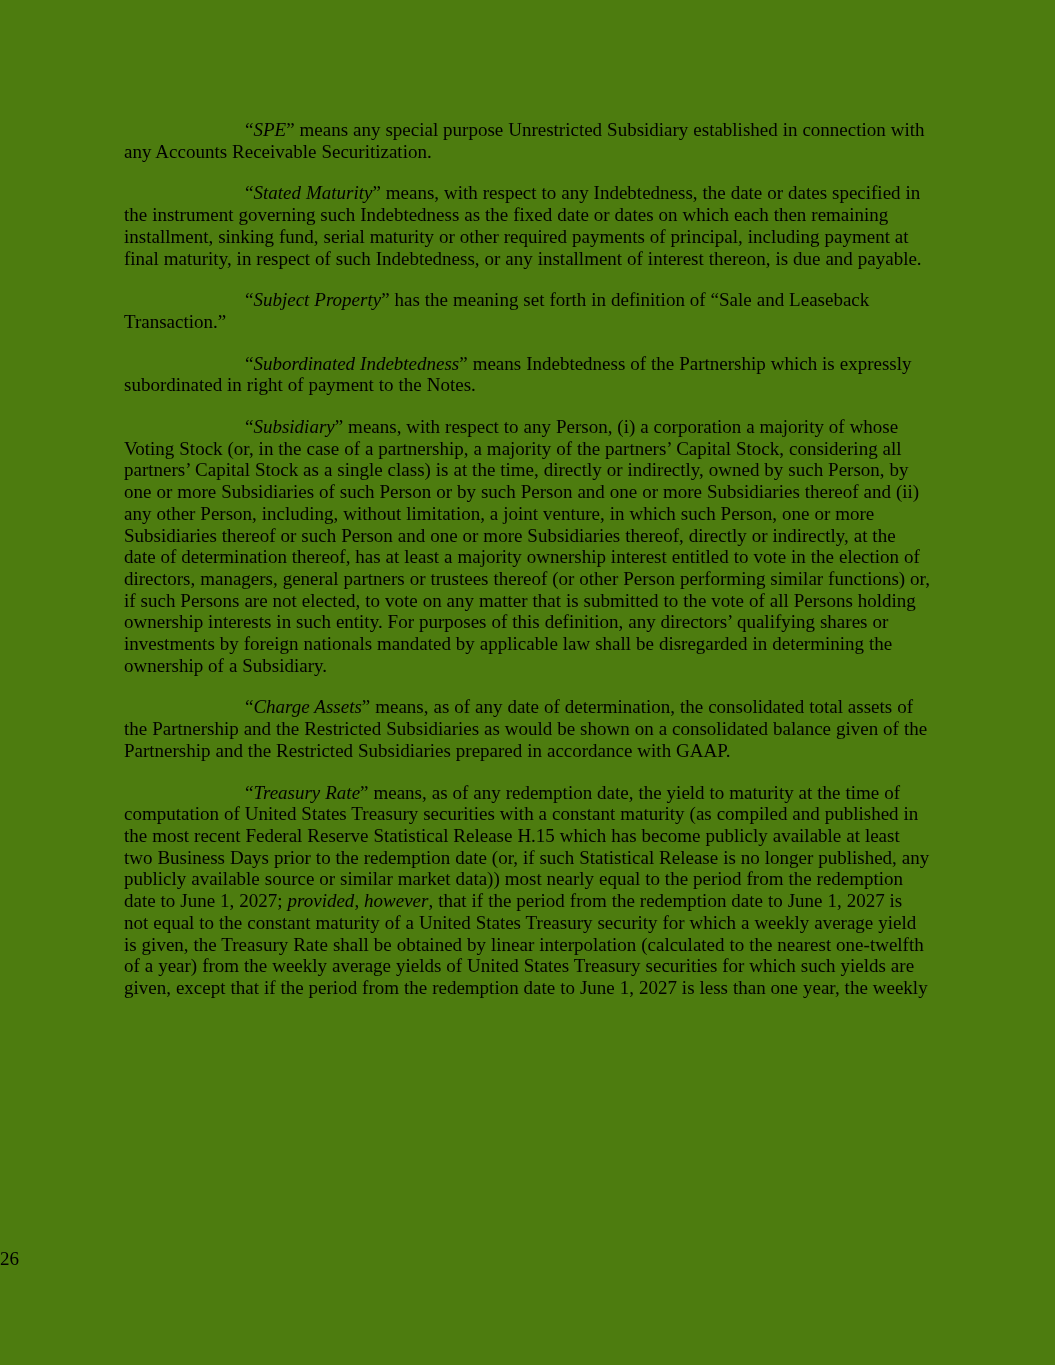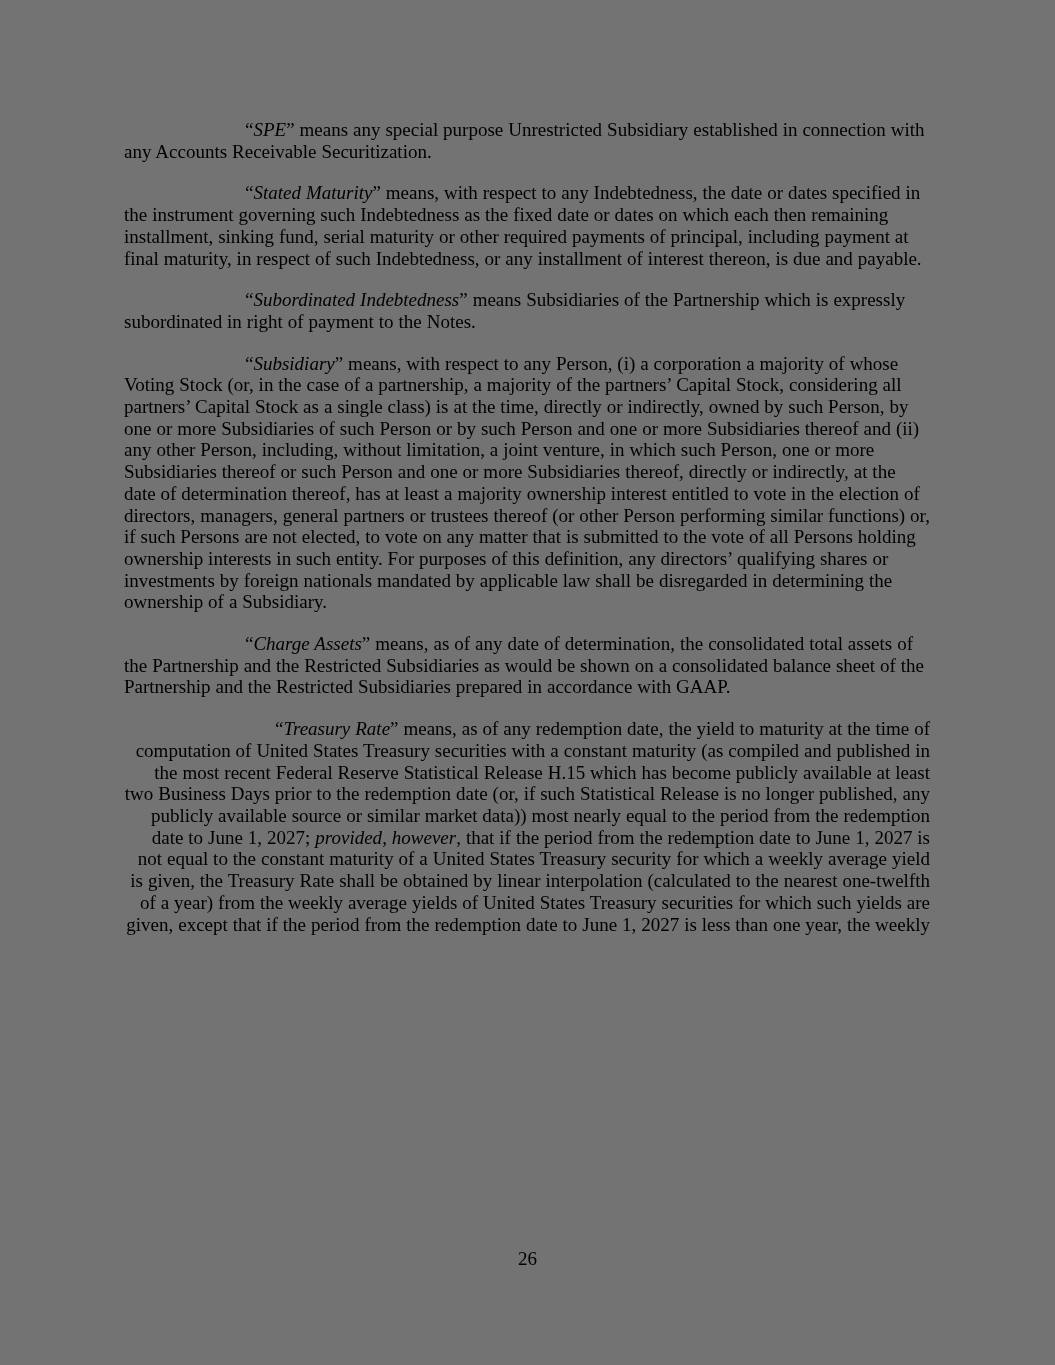--- a/index.html
+++ b/index.html
@@ -10,60 +10,60 @@
     width: 1055px;
     height: 1365px;
     background: #ffffff;
     color: #000000;
     font-family: "Liberation Serif", serif;
   }
   .page {
     position: relative;
     width: 1055px;
     height: 1365px;
-    background: #737373;
+    background: #4d7c0f;
     overflow: hidden;
   }
   .content {
     position: absolute;
     left: 124px;
     top: 119px;
     width: 806px;
   }
   p.para {
     margin: 0 0 20px 0;
     font-size: 19px;
     line-height: 21.7px;
     text-indent: 121px;
     text-align: left;
     word-spacing: 0.2px;
   }
   p.para:last-child {
     margin-bottom: 0;
-    text-align: right;
   }
   .italic {
     font-style: italic;
   }
   .page-number {
     position: absolute;
     top: 1248px;
     left: 0;
     width: 100%;
-    text-align: center;
+    text-align: left;
     font-size: 19px;
     line-height: 21.7px;
   }
 </style>
 </head>
 <body>
 
 <div class="page">
   <div class="content">
       <p class="para"><span>“</span><span class="italic">SPE</span><span>” means any special purpose Unrestricted Subsidiary established in connection with any Accounts Receivable Securitization.</span></p>
       <p class="para"><span> “</span><span class="italic">Stated Maturity</span><span>” means, with respect to any Indebtedness, the date or dates specified in the instrument governing such Indebtedness as the fixed date or dates on which each then remaining installment, sinking fund, serial maturity or other required payments of principal, including payment at final maturity, in respect of such Indebtedness, or any installment of interest thereon, is due and payable.</span></p>
-      <p class="para"><span>“</span><span class="italic">Subordinated Indebtedness</span><span>” means Subsidiaries of the Partnership which is expressly subordinated in right of payment to the Notes.</span></p>
+      <p class="para"><span>“</span><span class="italic">Subject Property</span><span>” has the meaning set forth in definition of “Sale and Leaseback Transaction.”</span></p>
+      <p class="para"><span>“</span><span class="italic">Subordinated Indebtedness</span><span>” means Indebtedness of the Partnership which is expressly subordinated in right of payment to the Notes.</span></p>
       <p class="para"><span>“</span><span class="italic">Subsidiary</span><span>” means, with respect to any Person, (i) a corporation a majority of whose Voting Stock (or, in the case of a partnership, a majority of the partners’ Capital Stock, considering all partners’ Capital Stock as a single class) is at the time, directly or indirectly, owned by such Person, by one or more Subsidiaries of such Person or by such Person and one or more Subsidiaries thereof and (ii) any other Person, including, without limitation, a joint venture, in which such Person, one or more Subsidiaries thereof or such Person and one or more Subsidiaries thereof, directly or indirectly, at the date of determination thereof, has at least a majority ownership interest entitled to vote in the election of directors, managers, general partners or trustees thereof (or other Person performing similar functions) or, if such Persons are not elected, to vote on any matter that is submitted to the vote of all Persons holding ownership interests in such entity. For purposes of this definition, any directors’ qualifying shares or investments by foreign nationals mandated by applicable law shall be disregarded in determining the ownership of a Subsidiary.</span></p>
-      <p class="para"><span>“</span><span class="italic">Charge Assets</span><span>” means, as of any date of determination, the consolidated total assets of the Partnership and the Restricted Subsidiaries as would be shown on a consolidated balance sheet of the Partnership and the Restricted Subsidiaries prepared in accordance with GAAP.</span></p>
+      <p class="para"><span>“</span><span class="italic">Charge Assets</span><span>” means, as of any date of determination, the consolidated total assets of the Partnership and the Restricted Subsidiaries as would be shown on a consolidated balance given of the Partnership and the Restricted Subsidiaries prepared in accordance with GAAP.</span></p>
       <p class="para"><span>“</span><span class="italic">Treasury Rate</span><span>” means, as of any redemption date, the yield to maturity at the time of computation of United States Treasury securities with a constant maturity (as compiled and published in the most recent Federal Reserve Statistical Release H.15 which has become publicly available at least two Business Days prior to the redemption date (or, if such Statistical Release is no longer published, any publicly available source or similar market data)) most nearly equal to the period from the redemption date to June 1, 2027; </span><span class="italic">provided</span><span>, </span><span class="italic">however</span><span>, that if the period from the redemption date to June 1, 2027 is not equal to the constant maturity of a United States Treasury security for which a weekly average yield is given, the Treasury Rate shall be obtained by linear interpolation (calculated to the nearest one-twelfth of a year) from the weekly average yields of United States Treasury securities for which such yields are given, except that if the period from the redemption date to June 1, 2027 is less than one year, the weekly</span></p>
     </div>
   <div class="page-number">26</div>
 </div>
 
 </body></html>

